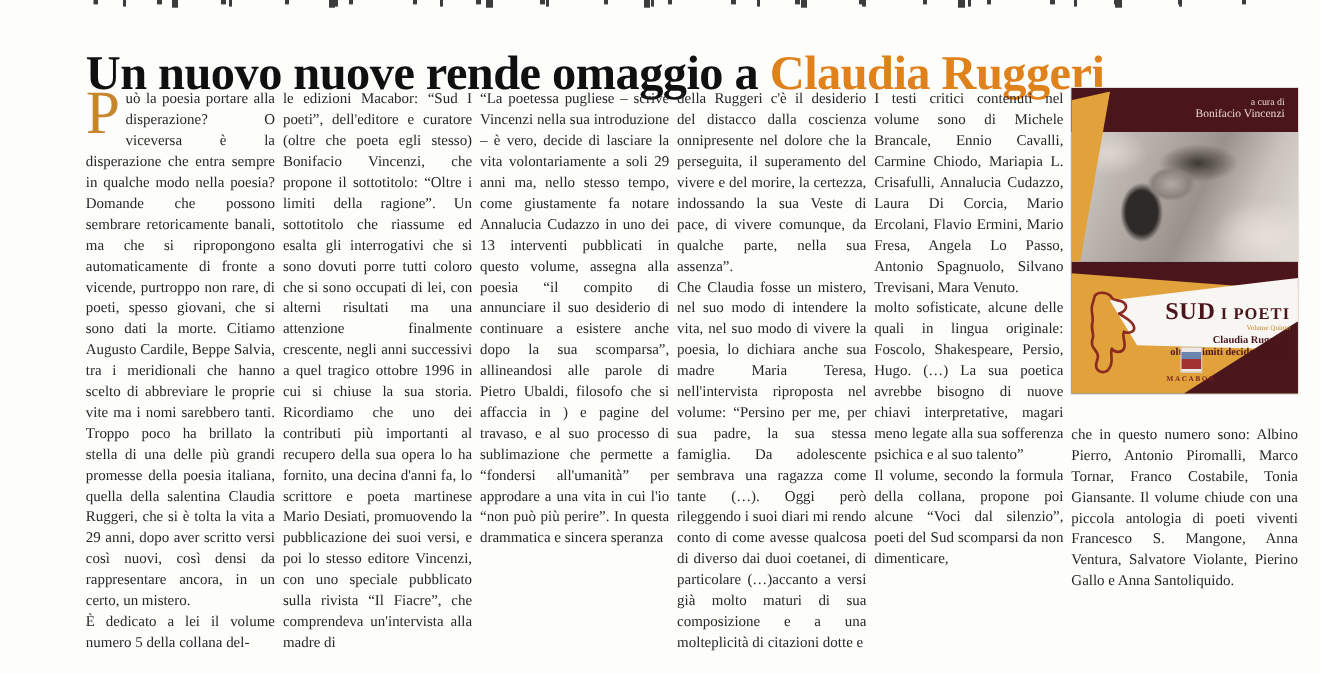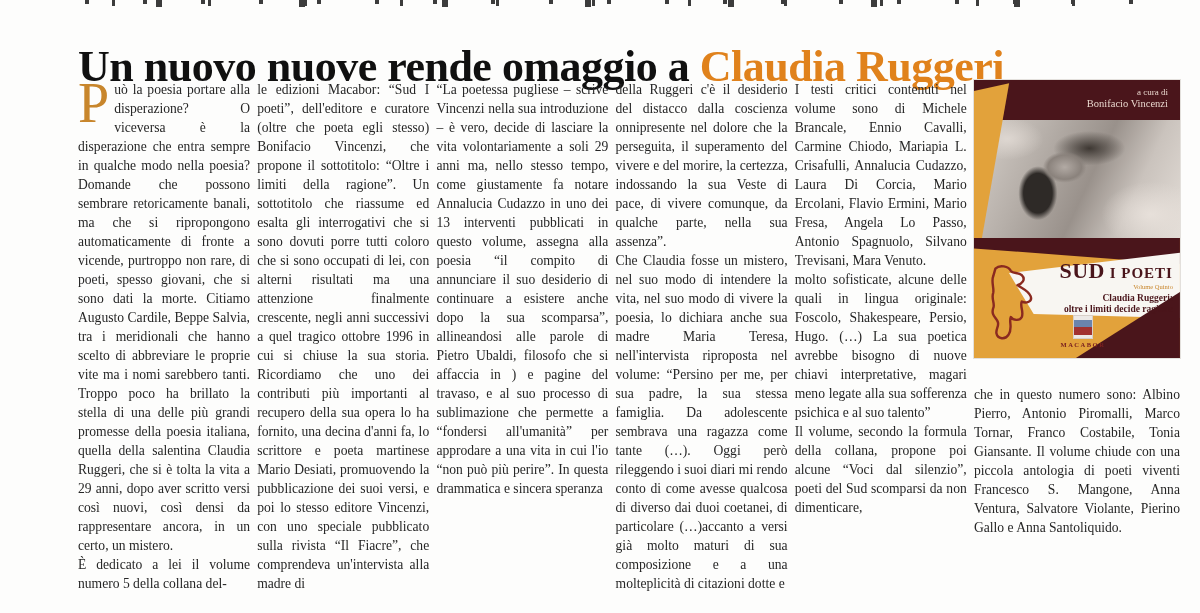--- a/index.html
+++ b/index.html
@@ -66,21 +66,21 @@
   }
   .cover-bottom{position:absolute;top:158px;left:0;right:0;bottom:0;background:#e2a23b;}
   .maroon-slab{
     position:absolute;top:0;left:0;right:0;height:26px;background:#4a151b;
     clip-path:polygon(0 0,100% 0,100% 100%,0 40%);
   }
   .white-band{
     position:absolute;top:12px;left:0;right:0;height:68px;background:#f8f6f2;
     clip-path:polygon(17% 34%,100% 4%,100% 100%,29% 94%);
   }
-  .cover-title{position:absolute;top:22px;right:7px;text-align:right;color:#4a151b;line-height:1;}
+  .cover-title{position:absolute;top:34px;right:7px;text-align:right;color:#4a151b;line-height:1;}
   .title-sud{font-size:22px;font-weight:bold;letter-spacing:.5px;}
   .title-ipoeti{font-size:15px;font-weight:bold;letter-spacing:1px;}
   .volume{font-size:6.5px;color:#c8862c;margin-top:2px;}
   .subtitle{font-size:9.5px;font-weight:bold;line-height:11px;margin-top:2px;}
   .subtitle2{font-size:9.5px;font-weight:bold;line-height:11px;}
   .maroon-corner{
     position:absolute;right:0;bottom:0;width:104px;height:66px;background:#4a151b;
     clip-path:polygon(100% 0,100% 100%,0 100%);
   }
   .italy{position:absolute;left:5px;top:24px;width:68px;height:88px;}

